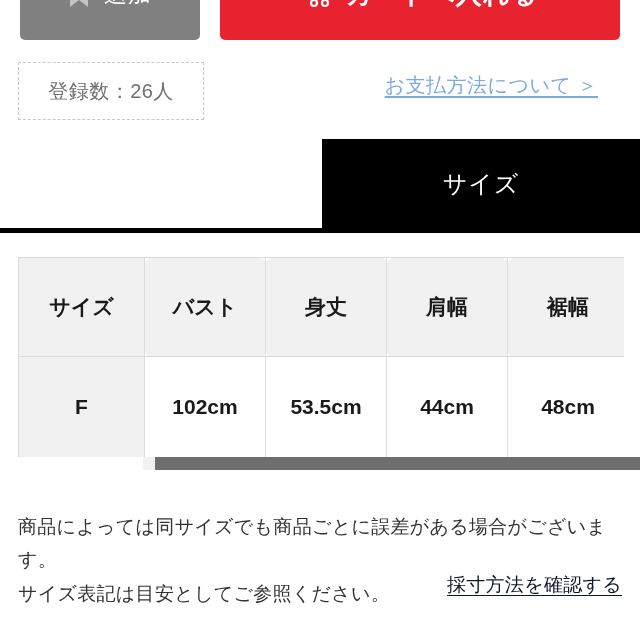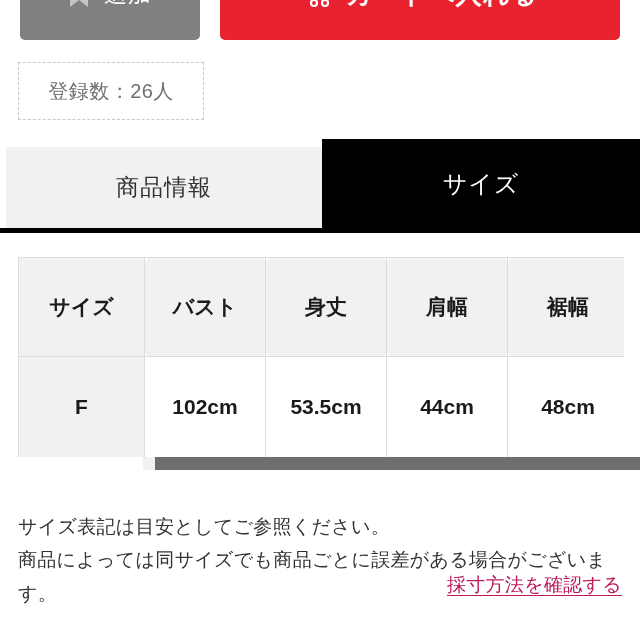--- a/index.html
+++ b/index.html
@@ -232,21 +232,21 @@
     font-size: 19px;
     line-height: 1.75;
     color: #333333;
     letter-spacing: 0.3px;
   }
   .measure-link {
     position: absolute;
     right: 18px;
     top: 572px;
     font-size: 19px;
-    color: #be185d;
+    color: #0f172a;
     text-decoration: underline;
     text-underline-offset: 4px;
     cursor: pointer;
     letter-spacing: 0.3px;
     white-space: nowrap;
     margin-left: 26px;
   }
 </style>
 </head>
 <body>
@@ -265,26 +265,24 @@
       <circle cx="23" cy="23" r="3" fill="none" stroke="#ffffff" stroke-width="2.2"></circle>
     </svg>
     <span class="label">カートへ入れる</span>
   </button>
 </div>
 
 <div class="info-row">
   <div class="reg-count">
     <span>登録数：26人</span>
   </div>
+  <a class="payment-link" href="#">お支払方法について ＞</a>
 </div>
 
 <div class="tabs">
-  <div class="tab tab-inactive">
-    <span>商品情報</span>
-  </div>
   <div class="tab tab-active">
     <span>サイズ</span>
   </div>
 </div>
 <div class="tab-underbar"></div>
 
 <div class="table-wrap">
   <table class="size-table">
     <thead>
       <tr>
@@ -305,16 +303,16 @@
       </tr>
     </tbody>
   </table>
 </div>
 
 <div class="scrollbar">
   <div class="scrollbar-thumb"></div>
 </div>
 
 <div class="notes">
+  <div>商品によっては同サイズでも商品ごとに誤差がある場合がございます。</div>
   <div>サイズ表記は目安としてご参照ください。</div>
-  <div>商品によっては同サイズでも商品ごとに誤差がある場合がございます。</div>
 </div>
 <a class="measure-link" href="#">採寸方法を確認する</a>
 
 </body></html>

